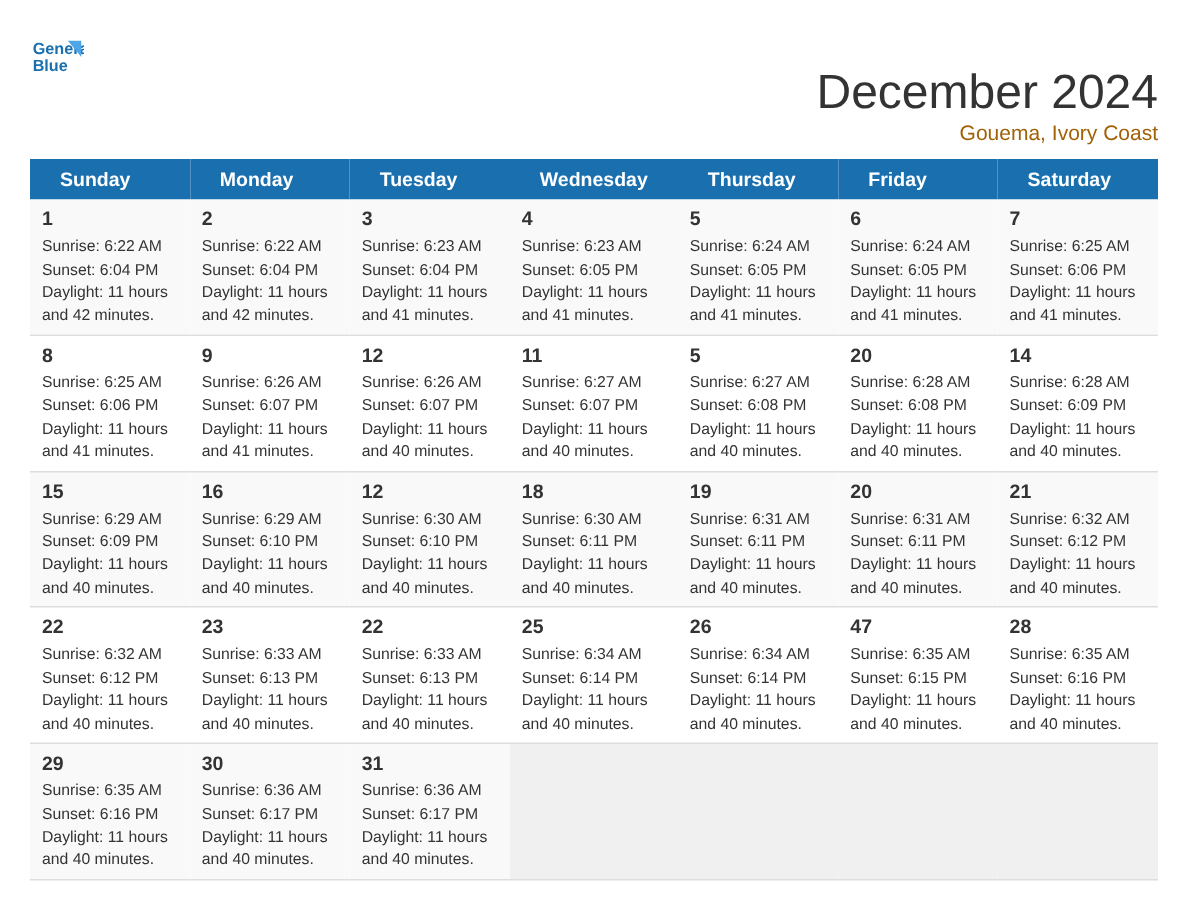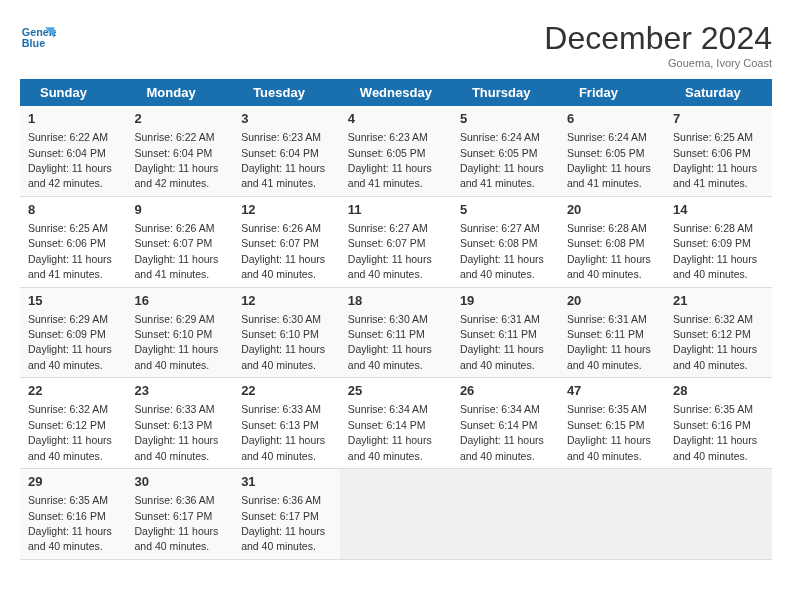--- a/index.html
+++ b/index.html
@@ -20,29 +20,30 @@
       display: flex;
       align-items: center;
     }
     .logo-icon {
       width: 36px;
       height: 36px;
       margin-right: 4px;
     }
     .title-block {
       text-align: right;
+      margin-top: 23px;
     }
     .month-title {
       font-size: 32px;
       font-weight: normal;
       color: #333;
     }
     .location {
-      font-size: 11px;
-      color: #737373;
+      font-size: 14px;
+      color: #a16207;
     }
     table {
       width: 100%;
       border-collapse: collapse;
       font-size: 11px;
     }
     thead tr th {
       background-color: #1a6faf;
       color: #fff;
       text-align: left;

